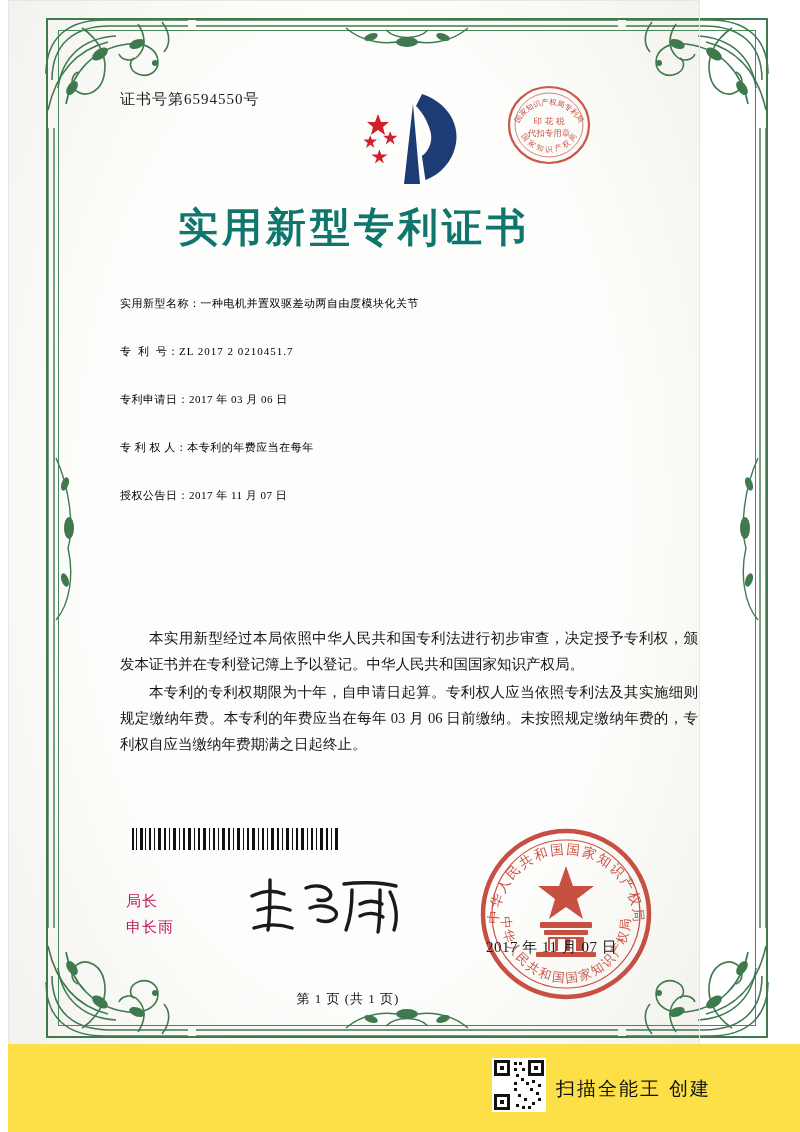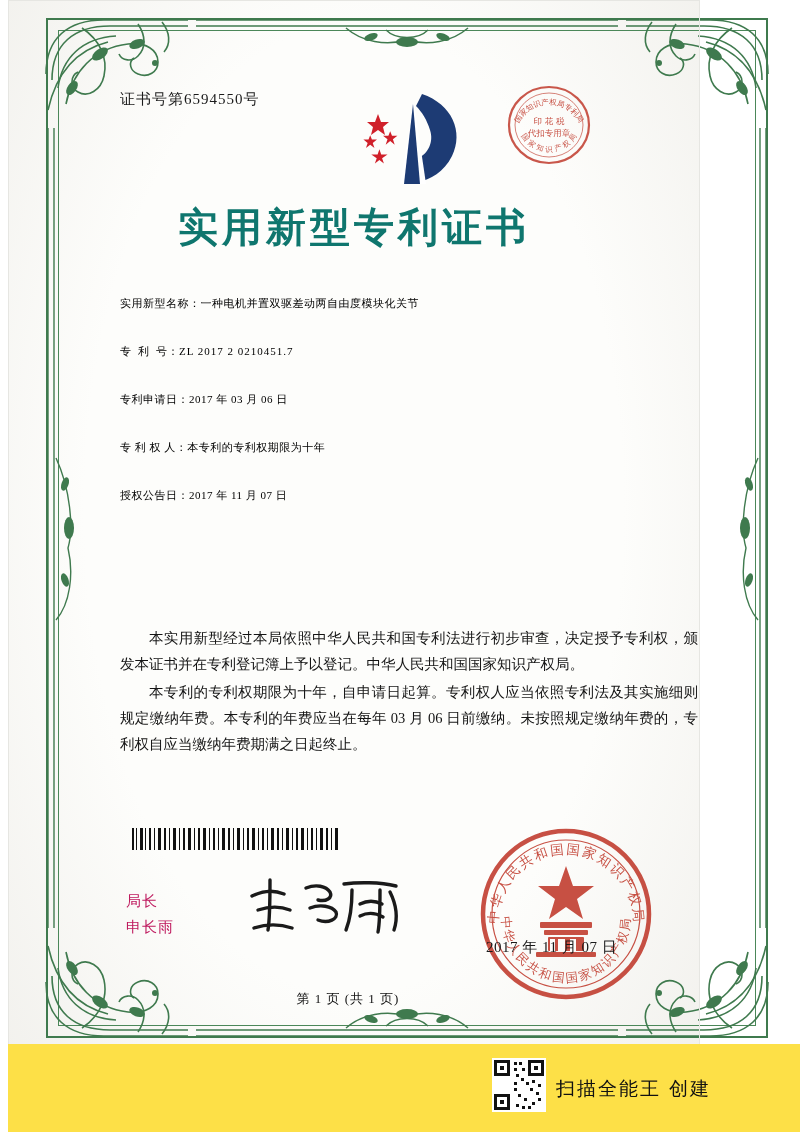--- a/index.html
+++ b/index.html
@@ -395,21 +395,21 @@
     <div class="field-row">
       <span class="field-label">专  利  号：</span>
       <span class="field-value mono">ZL 2017 2 0210451.7</span>
     </div>
     <div class="field-row">
       <span class="field-label">专利申请日：</span>
       <span class="field-value">2017 年 03 月 06 日</span>
     </div>
     <div class="field-row">
       <span class="field-label">专 利 权 人：</span>
-      <span class="field-value">本专利的专利权期限为十年</span>
+      <span class="field-value">本专利的年费应当在每年</span>
     </div>
     <div class="field-row">
       <span class="field-label">授权公告日：</span>
       <span class="field-value">2017 年 11 月 07 日</span>
     </div>
   </div>
 
   <div class="body-text">
     <p>本实用新型经过本局依照中华人民共和国专利法进行初步审查，决定授予专利权，颁发本证书并在专利登记簿上予以登记。中华人民共和国国家知识产权局。</p>
     <p>本专利的专利权期限为十年，自申请日起算。专利权人应当依照专利法及其实施细则规定缴纳年费。本专利的年费应当在每年 03 月 06 日前缴纳。未按照规定缴纳年费的，专利权自应当缴纳年费期满之日起终止。</p>

